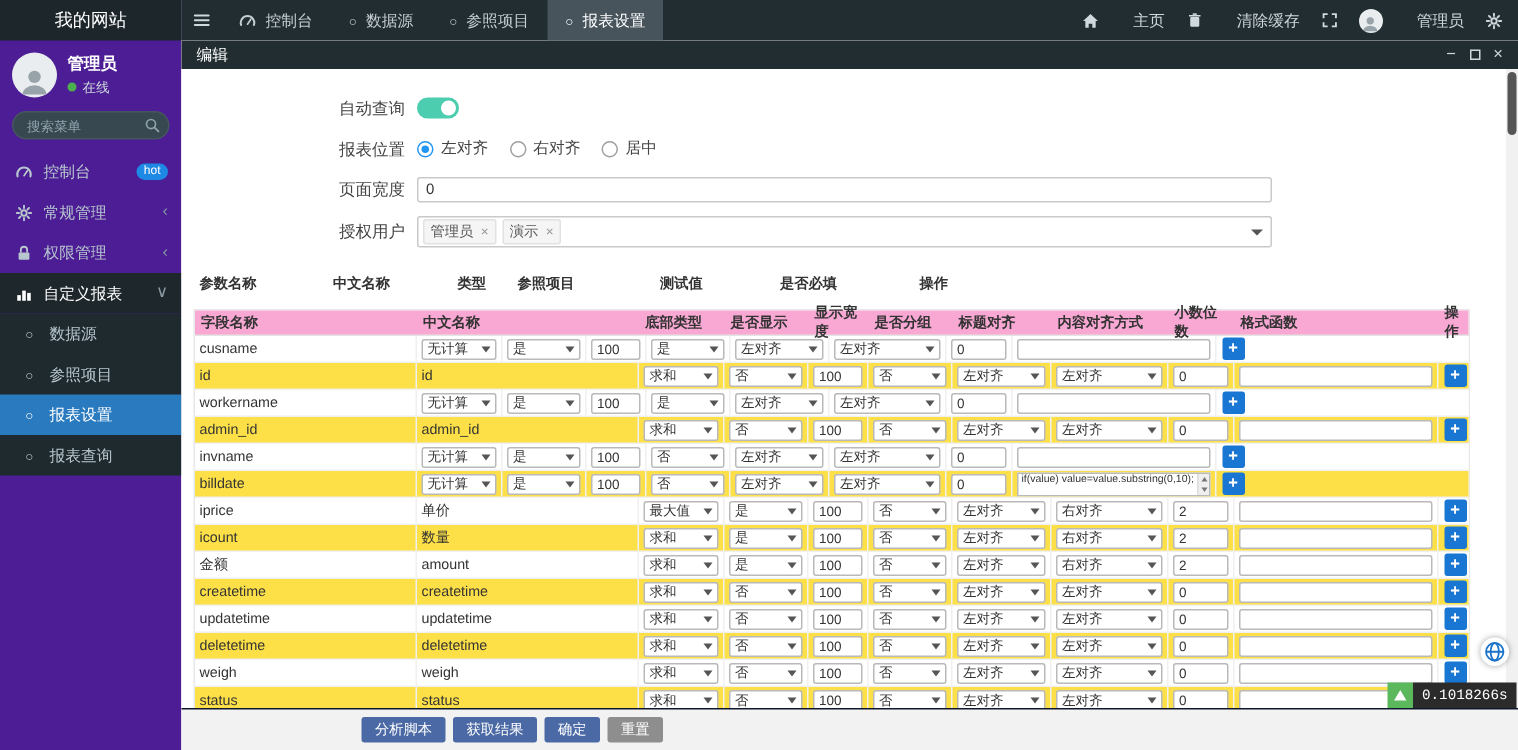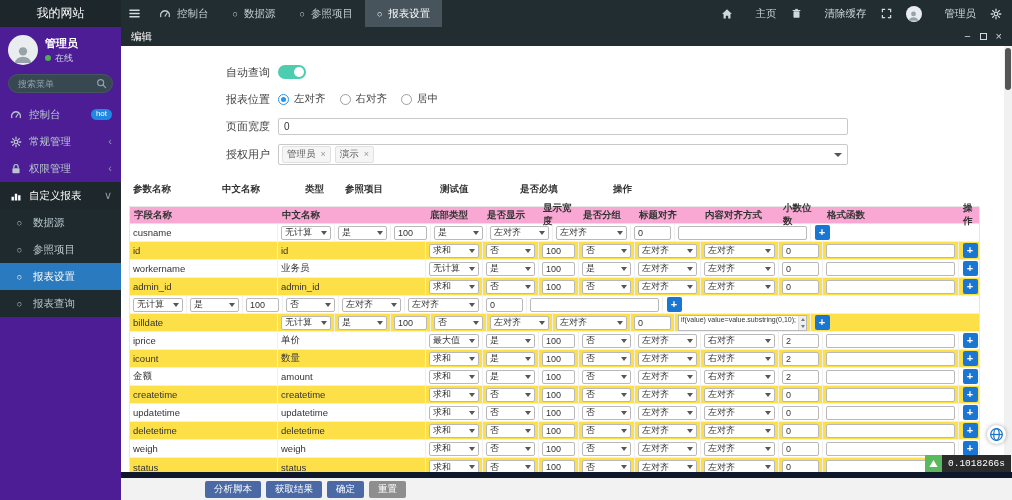--- a/index.html
+++ b/index.html
@@ -88,21 +88,21 @@
   .cinp{flex:1;height:14px;border:1px solid #b9b9b9;border-radius:2px;font-size:9px;padding:0 3px;min-width:0;outline:none;font-family:inherit;color:#333;background:#fff;}
   .fmt-box{flex:1;height:16px;border:1px solid #b9b9b9;display:flex;align-items:stretch;background:#fff;overflow:hidden;min-width:0;}
   .fmt-text{flex:1;font-size:7px;line-height:7.5px;color:#333;padding:0 2px;overflow:hidden;word-break:break-all;}
   .spin{width:8px;background:#efefef;border-left:1px solid #ddd;display:flex;flex-direction:column;align-items:center;justify-content:space-between;padding:2px 0;flex:none;cursor:pointer;}
   .spin i{display:block;width:0;height:0;}
   .spin .up{border-left:2.5px solid transparent;border-right:2.5px solid transparent;border-bottom:3px solid #777;}
   .spin .dn{border-left:2.5px solid transparent;border-right:2.5px solid transparent;border-top:3px solid #777;}
   .plus{width:15px;height:15px;background:var(--plus-blue,#1976d2);color:#fff;border:none;border-radius:2px;font-size:11px;font-weight:bold;line-height:13px;cursor:pointer;padding:0;}
 
   
-  .dlg-footer{height:28px;background:#f2f2f2;border-top:6px solid #0f172a;display:flex;align-items:center;padding-left:84px;gap:5px;flex:none;}
+  .dlg-footer{height:28px;background:#f2f2f2;border-top:1px solid #0f172a;display:flex;align-items:center;padding-left:120px;gap:5px;flex:none;}
   .btn{height:17px;font-size:9.5px;padding:0 9px;border:none;border-radius:2px;color:#fff;cursor:pointer;font-family:inherit;}
   .btn.primary{background:#4a69a5;}
   .btn.muted{background:#8e8e8e;}
 
   
   .globe{position:absolute;right:6px;bottom:56px;width:19px;height:19px;border-radius:50%;background:#fff;box-shadow:0 0 4px rgba(0,0,0,.35);display:flex;align-items:center;justify-content:center;cursor:pointer;}
   .trace{position:absolute;right:1px;bottom:28px;height:17px;display:flex;align-items:stretch;cursor:pointer;}
   .trace-ico{width:17px;background:var(--trace-green,#5cb85c);display:flex;align-items:center;justify-content:center;}
   .trace-time{background:#2b2b2b;color:#fff;font-size:9.5px;display:flex;align-items:center;padding:0 6px;font-family:"Liberation Mono","DejaVu Sans Mono",monospace;}
   .icn{display:inline-flex;line-height:0;}
@@ -469,21 +469,20 @@
                 </span>
                 <span class="tc c9">
                   <input class="cinp" value="" style="">
                 </span>
                 <span class="tc c10">
                   <button class="plus">+</button>
                 </span>
               </div>
               <div class="trow">
                 <span class="tc c0">workername</span>
-                <span class="tc c1">业务员</span>
                 <span class="tc c2">
                   <span class="sel">
                     <span>无计算</span>
                     <span class="caret"></span>
                   </span>
                 </span>
                 <span class="tc c3">
                   <span class="sel">
                     <span>是</span>
                     <span class="caret"></span>
@@ -560,20 +559,21 @@
                   <input class="cinp" value="0" style="">
                 </span>
                 <span class="tc c9">
                   <input class="cinp" value="" style="">
                 </span>
                 <span class="tc c10">
                   <button class="plus">+</button>
                 </span>
               </div>
               <div class="trow">
+                <span class="tc c0">invname</span>
                 <span class="tc c2">
                   <span class="sel">
                     <span>无计算</span>
                     <span class="caret"></span>
                   </span>
                 </span>
                 <span class="tc c3">
                   <span class="sel">
                     <span>是</span>
                     <span class="caret"></span>

